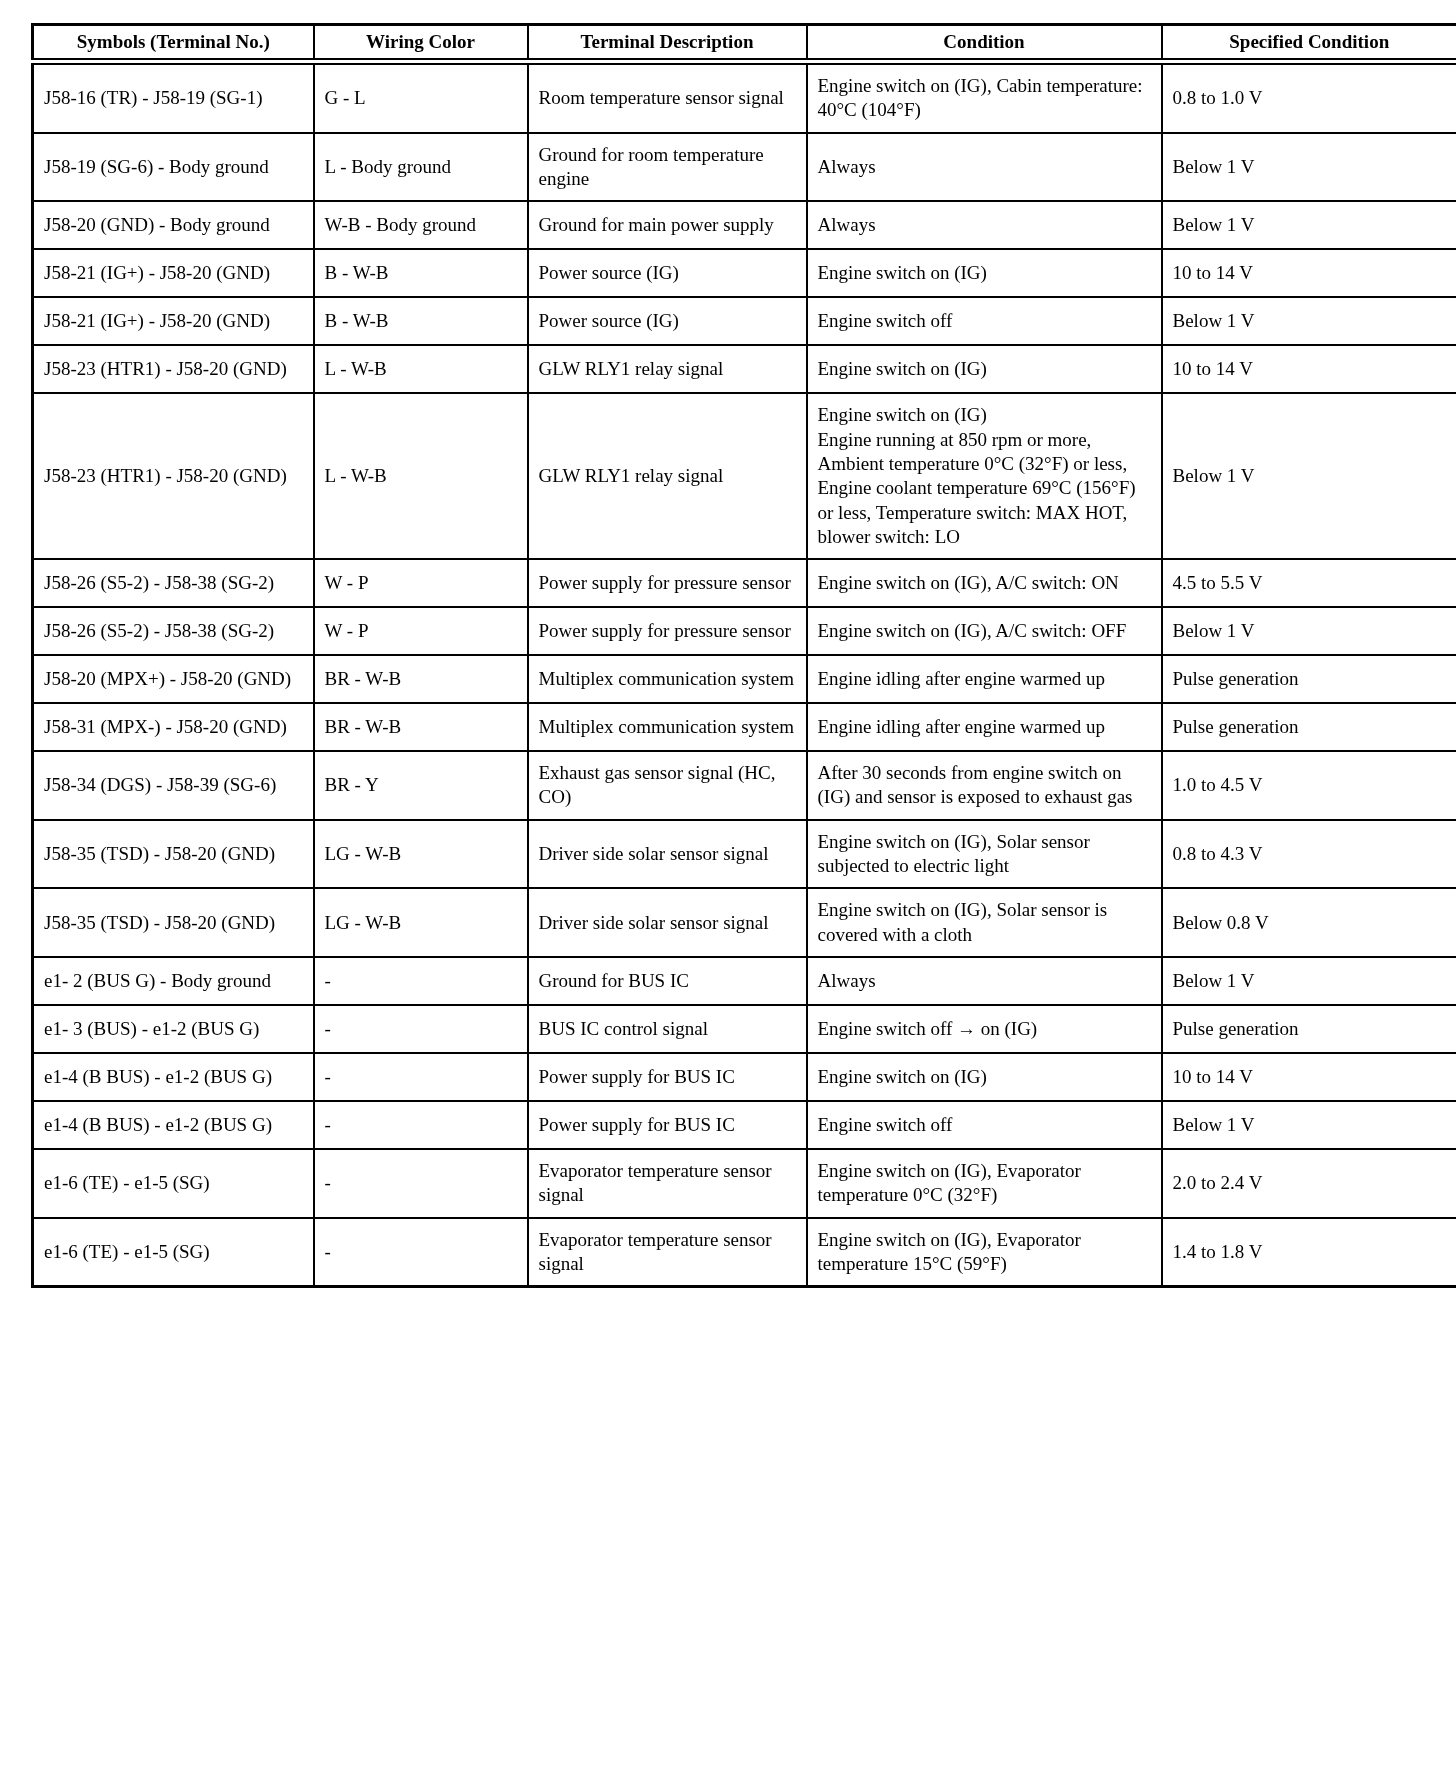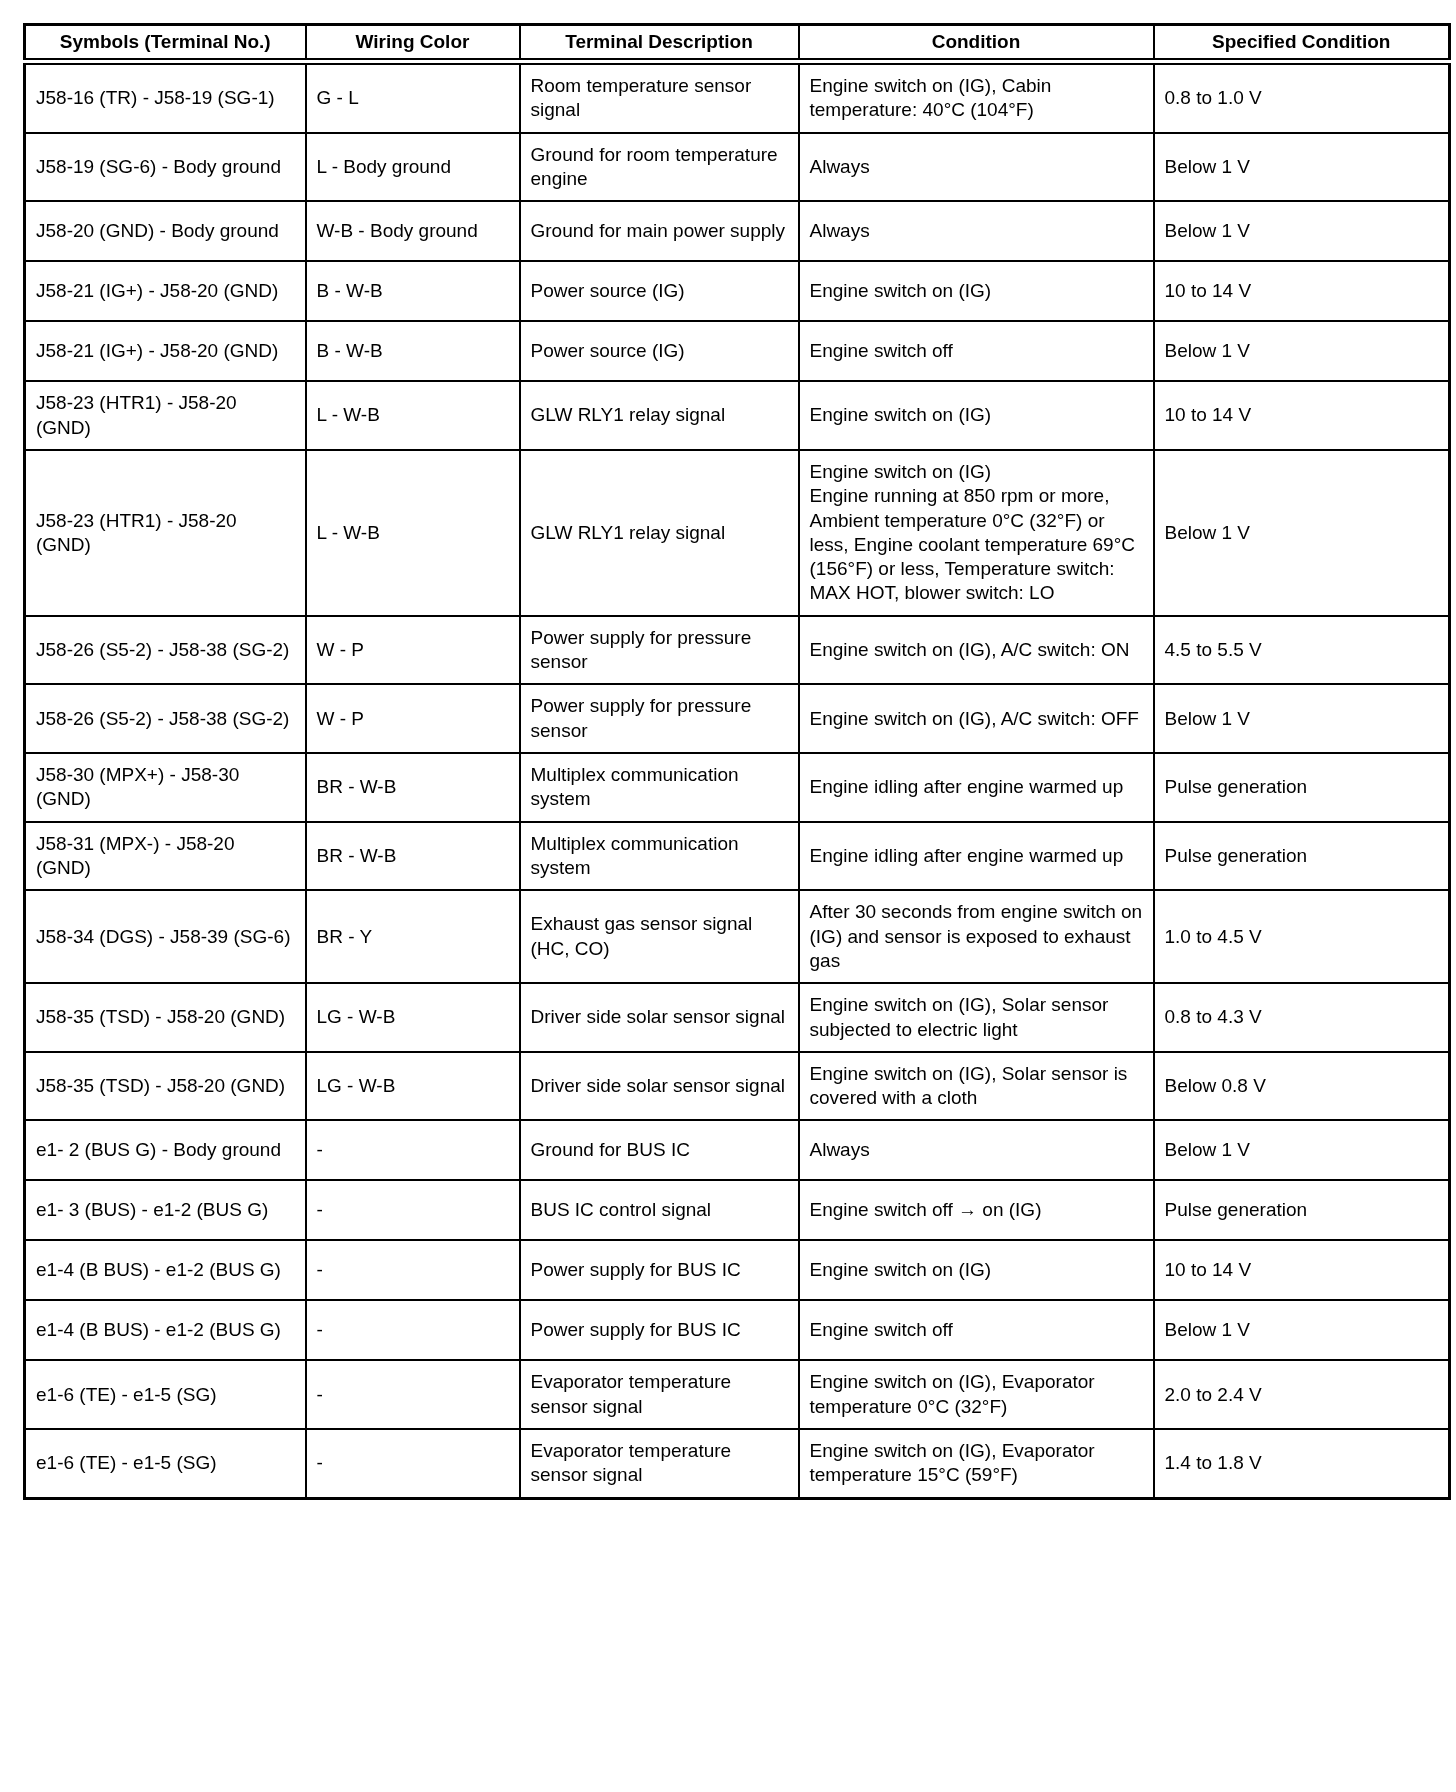--- a/index.html
+++ b/index.html
@@ -8,21 +8,22 @@
     background: #ffffff;
   }
   body {
     width: 1456px;
     height: 1792px;
     font-family: "Liberation Sans", sans-serif;
     color: #000000;
     overflow: hidden;
   }
   .page {
-    padding: 23px 14px 0 23px;
+    padding: 23px 14px 0 31px;
+    font-family: Liberation Serif, serif;
   }
   table.spec {
     border-collapse: collapse;
     table-layout: fixed;
     width: 1425px;
     border: 3px solid #000000;
   }
   th, td {
     border: 2px solid #000000;
     word-wrap: break-word;
@@ -37,21 +38,21 @@
   }
   td {
     font-size: 19px;
     line-height: 1.28;
     padding: 9px 10px;
     vertical-align: middle;
     background: #ffffff;
   }
   td.c { text-align: left; }
   td.cond { white-space: pre-line; }
-  tbody tr { height: 60px; }
+  tbody tr { height: 48px; }
 </style>
 </head>
 <body>
 
 <div class="page">
   <table class="spec">
     <colgroup>
       <col style="width:281px">
       <col style="width:214px">
       <col style="width:279px">
@@ -126,21 +127,21 @@
           <td class="c">4.5 to 5.5 V</td>
         </tr>
         <tr>
           <td>J58-26 (S5-2) - J58-38 (SG-2)</td>
           <td class="c">W - P</td>
           <td>Power supply for pressure sensor</td>
           <td class="cond">Engine switch on (IG), A/C switch: OFF</td>
           <td class="c">Below 1 V</td>
         </tr>
         <tr>
-          <td>J58-30 (MPX+) - J58-30 (GND)</td>
+          <td>J58-20 (MPX+) - J58-20 (GND)</td>
           <td class="c">BR - W-B</td>
           <td>Multiplex communication system</td>
           <td class="cond">Engine idling after engine warmed up</td>
           <td class="c">Pulse generation</td>
         </tr>
         <tr>
           <td>J58-31 (MPX-) - J58-20 (GND)</td>
           <td class="c">BR - W-B</td>
           <td>Multiplex communication system</td>
           <td class="cond">Engine idling after engine warmed up</td>

